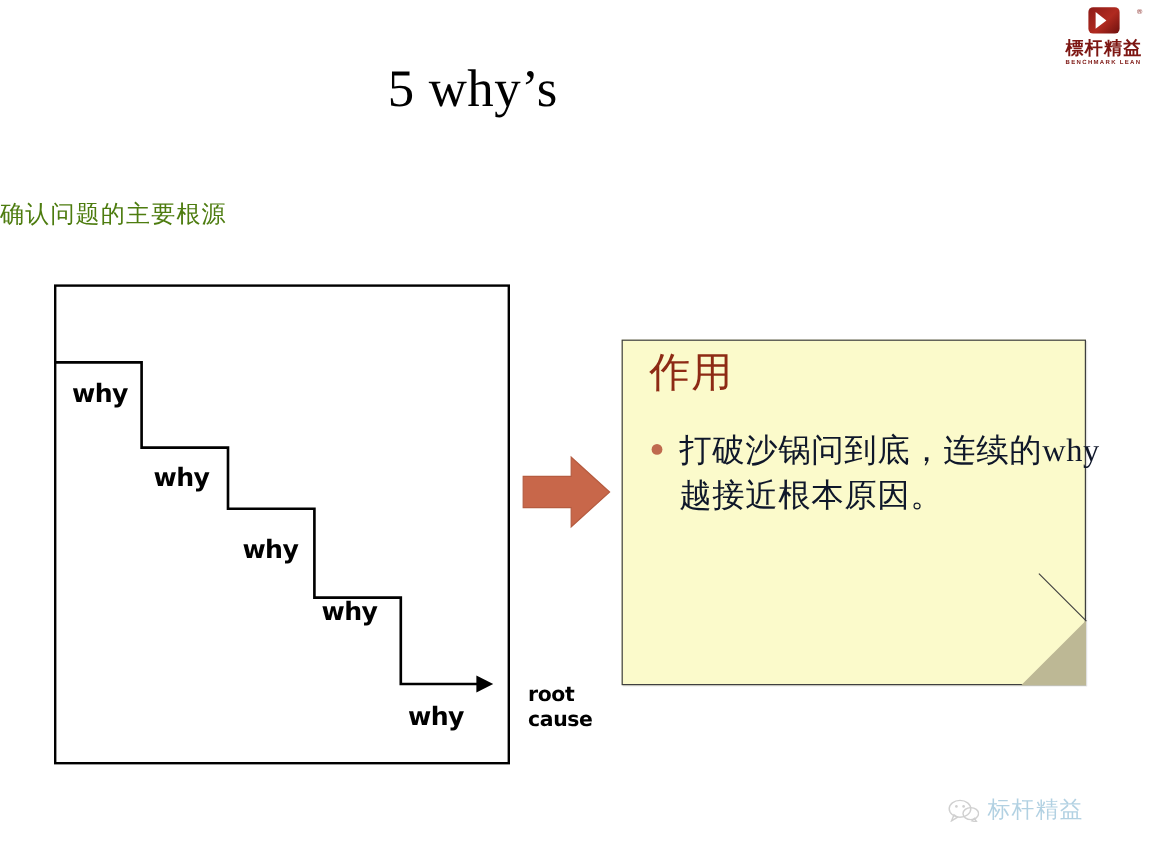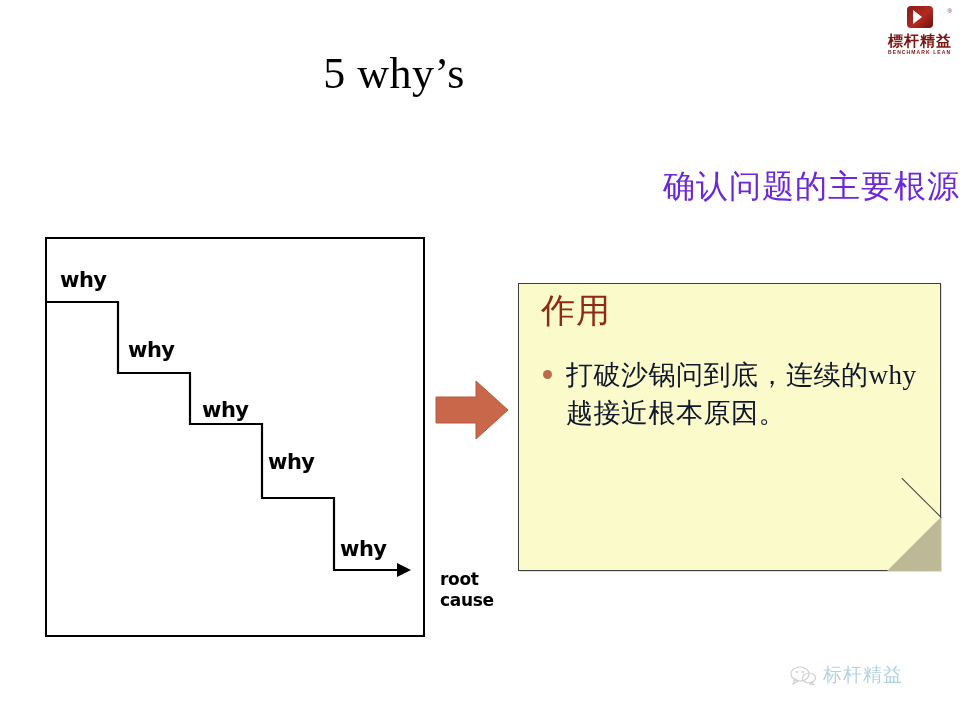--- a/index.html
+++ b/index.html
@@ -83,24 +83,24 @@
     font-family: "Liberation Serif", "DejaVu Serif", serif;
     font-size: 44px;
     color: #000000;
     letter-spacing: 0.5px;
   }
   .slide-subtitle {
     position: absolute;
     top: 165px;
     left: 0;
     width: 960px;
-    text-align: right;
+    text-align: left;
     font-family: "Liberation Serif", "DejaVu Serif", serif;
-    font-size: 32px;
-    color: #6d28d9;
+    font-size: 20px;
+    color: #4d7c0f;
     letter-spacing: 1px;
   }
 
   
   .stair-panel {
     position: absolute;
     left: 45px;
     top: 237px;
     width: 380px;
     height: 400px;
@@ -116,20 +116,21 @@
     height: 400px;
     pointer-events: none;
   }
   .why-label {
     position: absolute;
     font-family: "DejaVu Sans", sans-serif;
     font-weight: bold;
     font-size: 21px;
     color: #000000;
     letter-spacing: -0.5px;
+    margin-top: 48px;
   }
   .root-cause {
     position: absolute;
     left: 440px;
     top: 549px;
     width: 90px;
     font-family: "DejaVu Sans", sans-serif;
     font-weight: bold;
     font-size: 17px;
     line-height: 1.25;
@@ -145,21 +146,21 @@
     top: 375px;
     width: 80px;
     height: 70px;
   }
 
   
   .note {
     position: absolute;
     left: 518px;
     top: 283px;
-    width: 423px;
+    width: 387px;
     height: 288px;
     background: #fbfacb;
     border: 1px solid #3f3f3f;
     box-sizing: border-box;
     box-shadow: 1px 1px 0 rgba(0,0,0,0.12);
   }
   .note-fold {
     position: absolute;
     right: -1px;
     bottom: -1px;

